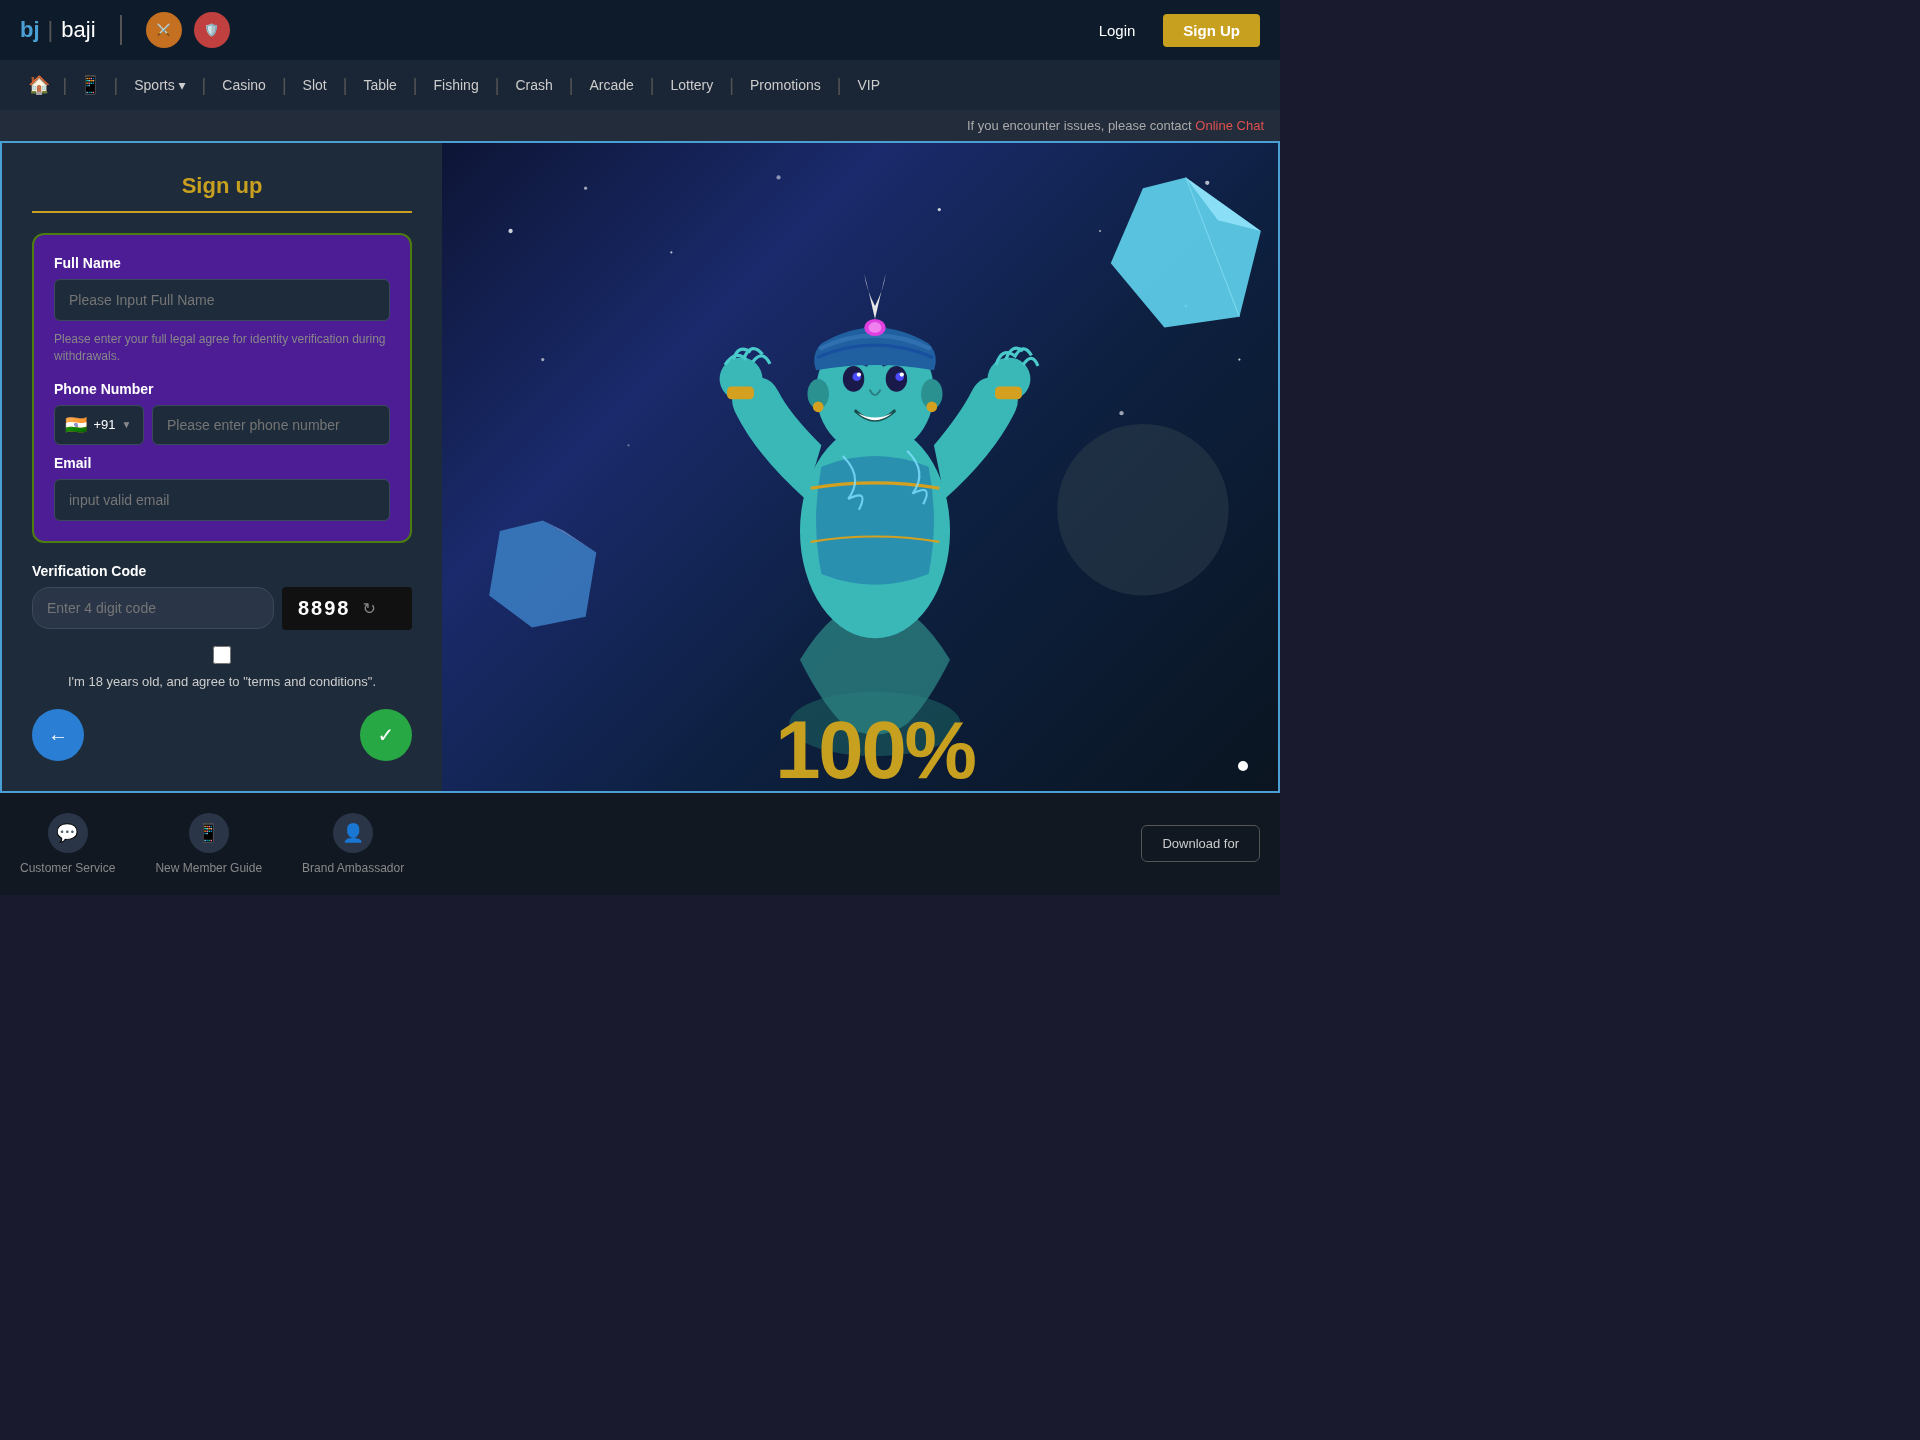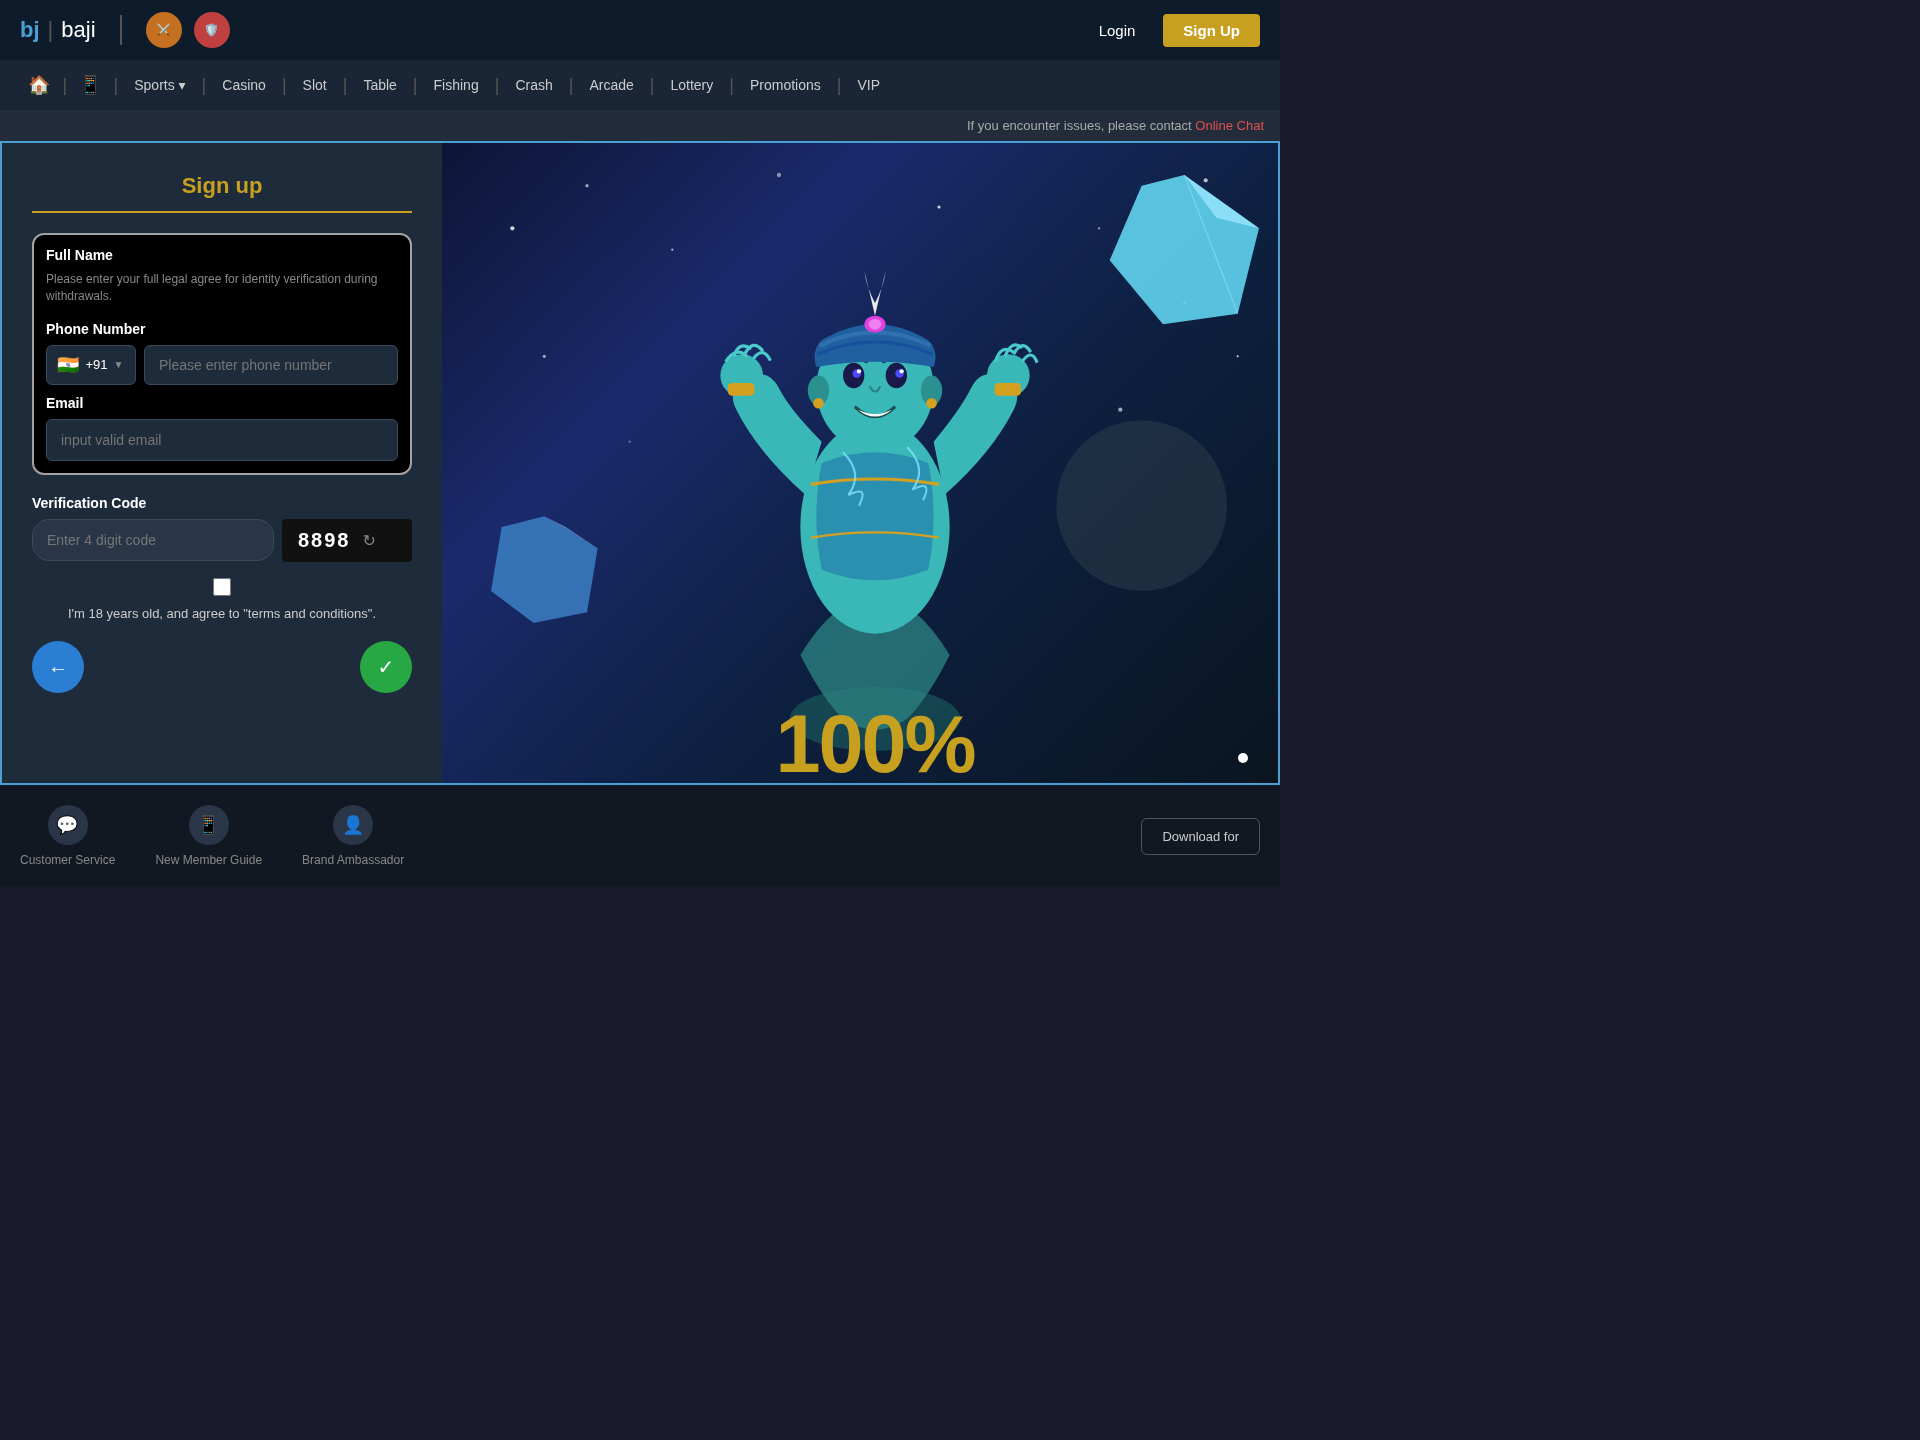--- a/index.html
+++ b/index.html
@@ -145,24 +145,24 @@
       font-weight: bold;
       margin-bottom: 20px;
       border-bottom: 2px solid #c8a020;
       width: 100%;
       text-align: center;
       padding-bottom: 12px;
     }
 
     
     .form-card {
-      background: #000000;
-      border: 2px solid #a3a3a3;
+      background: #4c1d95;
+      border: 2px solid #4d7c0f;
       border-radius: 12px;
-      padding: 12px;
+      padding: 20px;
       width: 100%;
       margin-bottom: 20px;
     }
     .field-label {
       color: white;
       font-size: 14px;
       font-weight: bold;
       margin-bottom: 8px;
       display: block;
     }
@@ -463,20 +463,21 @@
 </div>
 
 <div class="main-content">
 
   <div class="signup-panel">
     <div class="signup-title">Sign up</div>
 
     <div class="form-card">
       
       <label class="field-label">Full Name</label>
+      <input class="field-input" type="text" placeholder="Please Input Full Name" style="">
       <p class="field-hint">Please enter your full legal agree for identity verification during withdrawals.</p>
 
       
       <label class="field-label">Phone Number</label>
       <div class="phone-row">
         <div class="phone-country">
           <span class="flag-icon">🇮🇳</span>
           <span class="country-code">+91</span>
           <span class="chevron">▼</span>
         </div>

